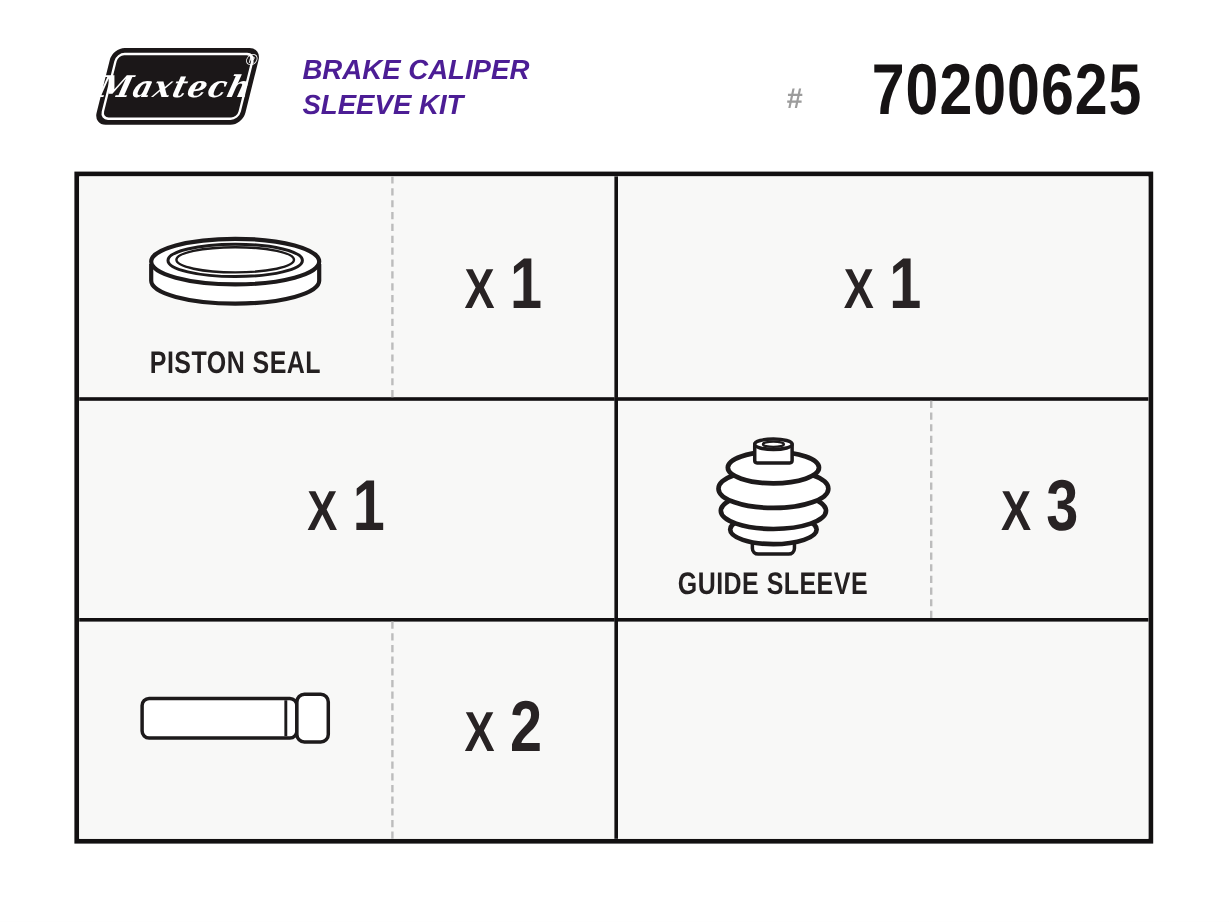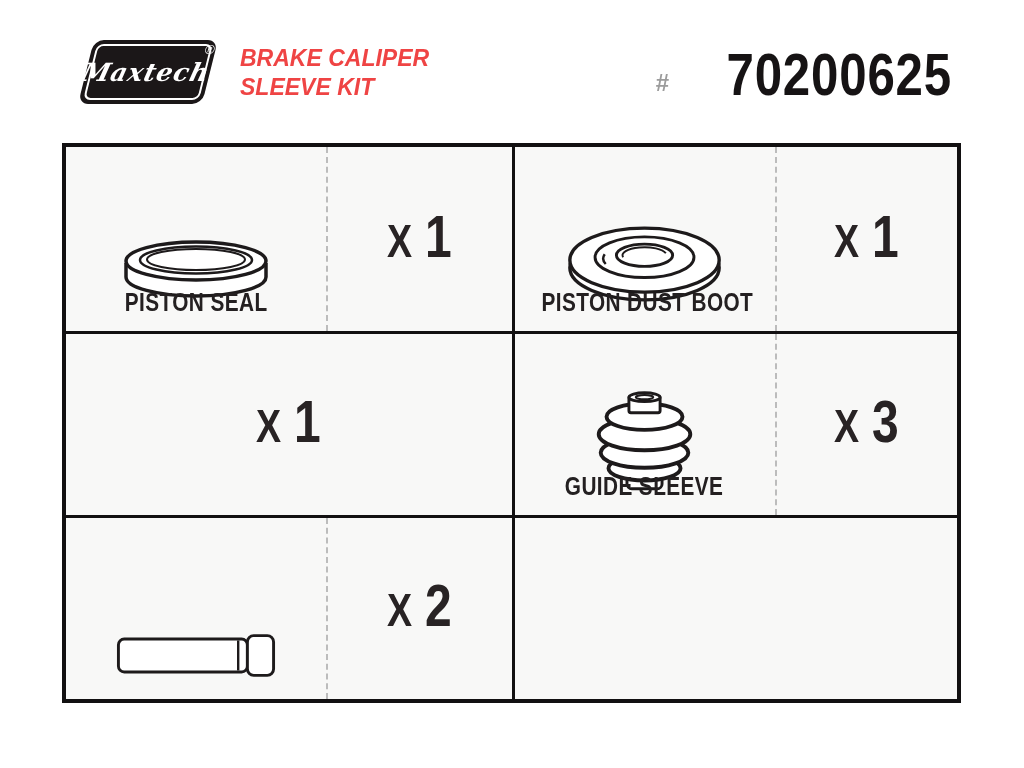--- a/index.html
+++ b/index.html
@@ -22,23 +22,23 @@
   .logo-text {
     color: #ffffff; font-family: "DejaVu Serif", serif; font-style: italic;
     font-weight: 600; font-size: 25px; letter-spacing: 1px; padding-right: 4px;
   }
   .logo-reg {
     position: absolute; top: 2px; right: 1px; color: #ffffff; font-size: 13px;
     font-family: "Liberation Sans", sans-serif; font-style: normal;
   }
 
   .title-block {
-    position: absolute; left: 240px; top: 44px;
+    position: absolute; left: 252px; top: 44px;
     font-style: italic; font-weight: bold; font-size: 23px; line-height: 29px;
-    color: #ef4444; letter-spacing: 0px;
+    color: #4c1d95; letter-spacing: 0px;
   }
 
   .partnum-block {
     position: absolute; right: 72px; top: 44px; height: 58px;
     display: flex; align-items: flex-end;
   }
   .partnum-hash {
     color: #9c9c9c; font-weight: bold; font-size: 24px; line-height: 1;
     margin-right: 8px; margin-bottom: 7px;
   }
@@ -53,21 +53,21 @@
     position: absolute; left: 62px; top: 143px; width: 899px; height: 560px;
     border: 4px solid #121011; background: #f8f8f7;
     display: grid; grid-template-columns: 1fr 1fr; grid-template-rows: 1fr 1fr 1fr;
   }
   .cell { display: flex; background: #f8f8f7; }
   .cell.col2 { border-left: 3px solid #121011; }
   .cell.rowline { border-top: 3px solid #121011; }
 
   .icon-area {
     position: relative; width: 262px; flex: 0 0 262px;
-    display: flex; align-items: flex-end; justify-content: center;
+    display: flex; align-items: center; justify-content: center;
     padding-bottom: 20px;
   }
   .icon-area.with-dash { border-right: 2px dashed #bcbcbc; }
   .part-icon { display: block; }
   .part-label {
     position: absolute; bottom: 13px; left: 0; right: 0; text-align: center;
     white-space: nowrap;
   }
   .cond {
     display: inline-block; transform: scaleX(0.8); transform-origin: center;
@@ -123,33 +123,20 @@
       </div>
       <div class="qty-area">
         <span class="qty-group">
           <span class="qty-x">X</span>
           <span class="qty-n">1</span>
         </span>
       </div>
     </div>
 
     <div class="cell col2">
-      <div class="icon-area with-dash">
-        <svg class="part-icon" width="160" height="95" viewBox="0 0 165 95">
-          <ellipse class="fl" stroke-width="3.5" cx="82" cy="52" rx="77" ry="33"></ellipse>
-          <ellipse class="fl" stroke-width="3.5" cx="82" cy="44" rx="77" ry="33"></ellipse>
-          <ellipse class="fl" stroke-width="3" cx="82" cy="41" rx="51" ry="21"></ellipse>
-          <path class="ln" stroke-width="2.5" d="M42,48 A 42 16 0 0 1 41,38"></path>
-          <ellipse class="fl" stroke-width="3" cx="82" cy="39" rx="29" ry="11.5"></ellipse>
-          <path class="ln" stroke-width="2" d="M60,41 A 22 8 0 0 1 104,37"></path>
-        </svg>
-        <div class="part-label">
-          <span class="cond">PISTON DUST BOOT</span>
-        </div>
-      </div>
       <div class="qty-area">
         <span class="qty-group">
           <span class="qty-x">X</span>
           <span class="qty-n">1</span>
         </span>
       </div>
     </div>
 
     <div class="cell rowline">
       <div class="qty-area">

